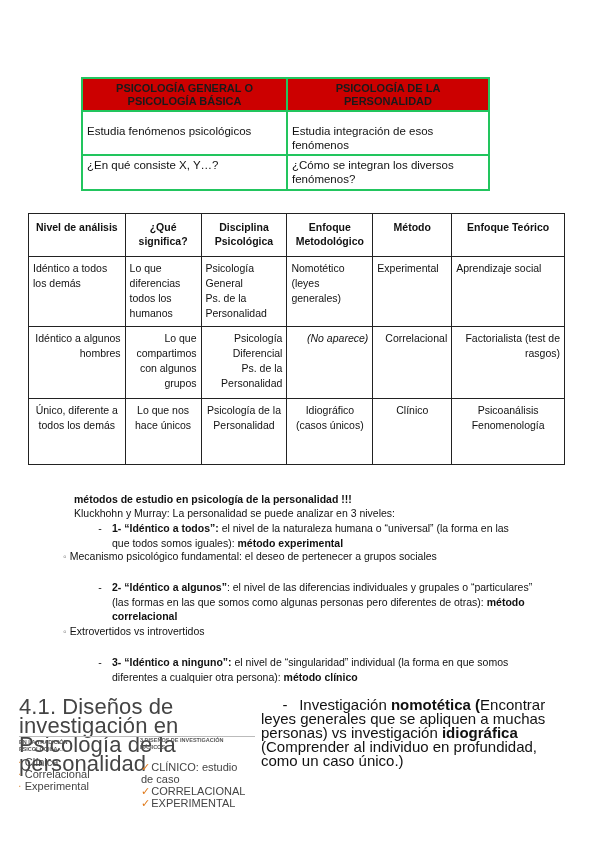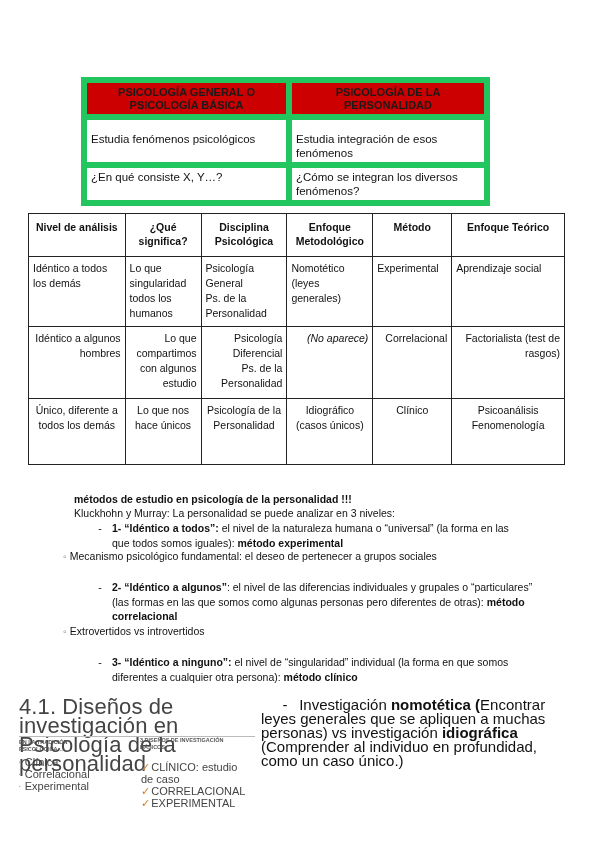--- a/index.html
+++ b/index.html
@@ -1,21 +1,21 @@
 <!DOCTYPE html>
 <html><head>
   <meta charset="utf-8">
   <style>
     * { box-sizing: border-box; margin: 0; padding: 0; }
     html, body { width: 600px; height: 848px; background: #ffffff; overflow: hidden; }
     body { position: relative; font-family: "Liberation Sans", sans-serif; color: #111; }
 
     
     #t1 { position: absolute; left: 81px; top: 77px; width: 409px; border-collapse: collapse; font-size: 11.5px; }
-    #t1 td, #t1 th { border: 6px solid #22c55e; vertical-align: top; padding: 2px 4px; }
+    #t1 td, #t1 th { border: 2px solid #22c55e; vertical-align: top; padding: 2px 4px; }
     #t1 th { background: #cc0000; color: #1a1a1a; font-weight: bold; text-align: center; line-height: 13px; padding: 3px 4px 2px; font-size: 11px; }
     #t1 td { line-height: 14px; }
     #t1 .c1 { width: 205px; }
     #t1 tr.r1 td { height: 31px; padding-top: 12px; }
     #t1 tr.r2 td { height: 35px; }
 
     
     #t2 { position: absolute; left: 28px; top: 213px; width: 537px; border-collapse: collapse; font-size: 10.5px; }
     #t2 td, #t2 th { border: 1.5px solid #222; vertical-align: top; padding: 4px 4px; line-height: 15px; }
     #t2 th { font-weight: bold; text-align: center; height: 43px; padding-top: 6px; line-height: 14px; }
@@ -86,34 +86,34 @@
       <th class="w2">¿Qué significa?</th>
       <th class="w3">Disciplina Psicológica</th>
       <th class="w4">Enfoque Metodológico</th>
       <th class="w5">Método</th>
       <th class="w6">Enfoque Teórico</th>
     </tr>
   </thead>
   <tbody>
     <tr class="row-a">
       <td>Idéntico a todos los demás</td>
-      <td>Lo que singularidad todos los humanos</td>
+      <td>Lo que diferencias todos los humanos</td>
       <td>
           <div>Psicología General</div>
           <div>Ps. de la Personalidad</div>
         </td>
       <td>Nomotético (leyes generales)</td>
       <td>Experimental</td>
       <td>
           <div>Aprendizaje social</div>
         </td>
     </tr>
     <tr class="row-b">
       <td>Idéntico a algunos hombres</td>
-      <td>Lo que compartimos con algunos estudio</td>
+      <td>Lo que compartimos con algunos grupos</td>
       <td>
           <div>Psicología Diferencial</div>
           <div>Ps. de la Personalidad</div>
         </td>
       <td class="italic">(No aparece)</td>
       <td>Correlacional</td>
       <td>
           <div>Factorialista (test de rasgos)</div>
         </td>
     </tr>

